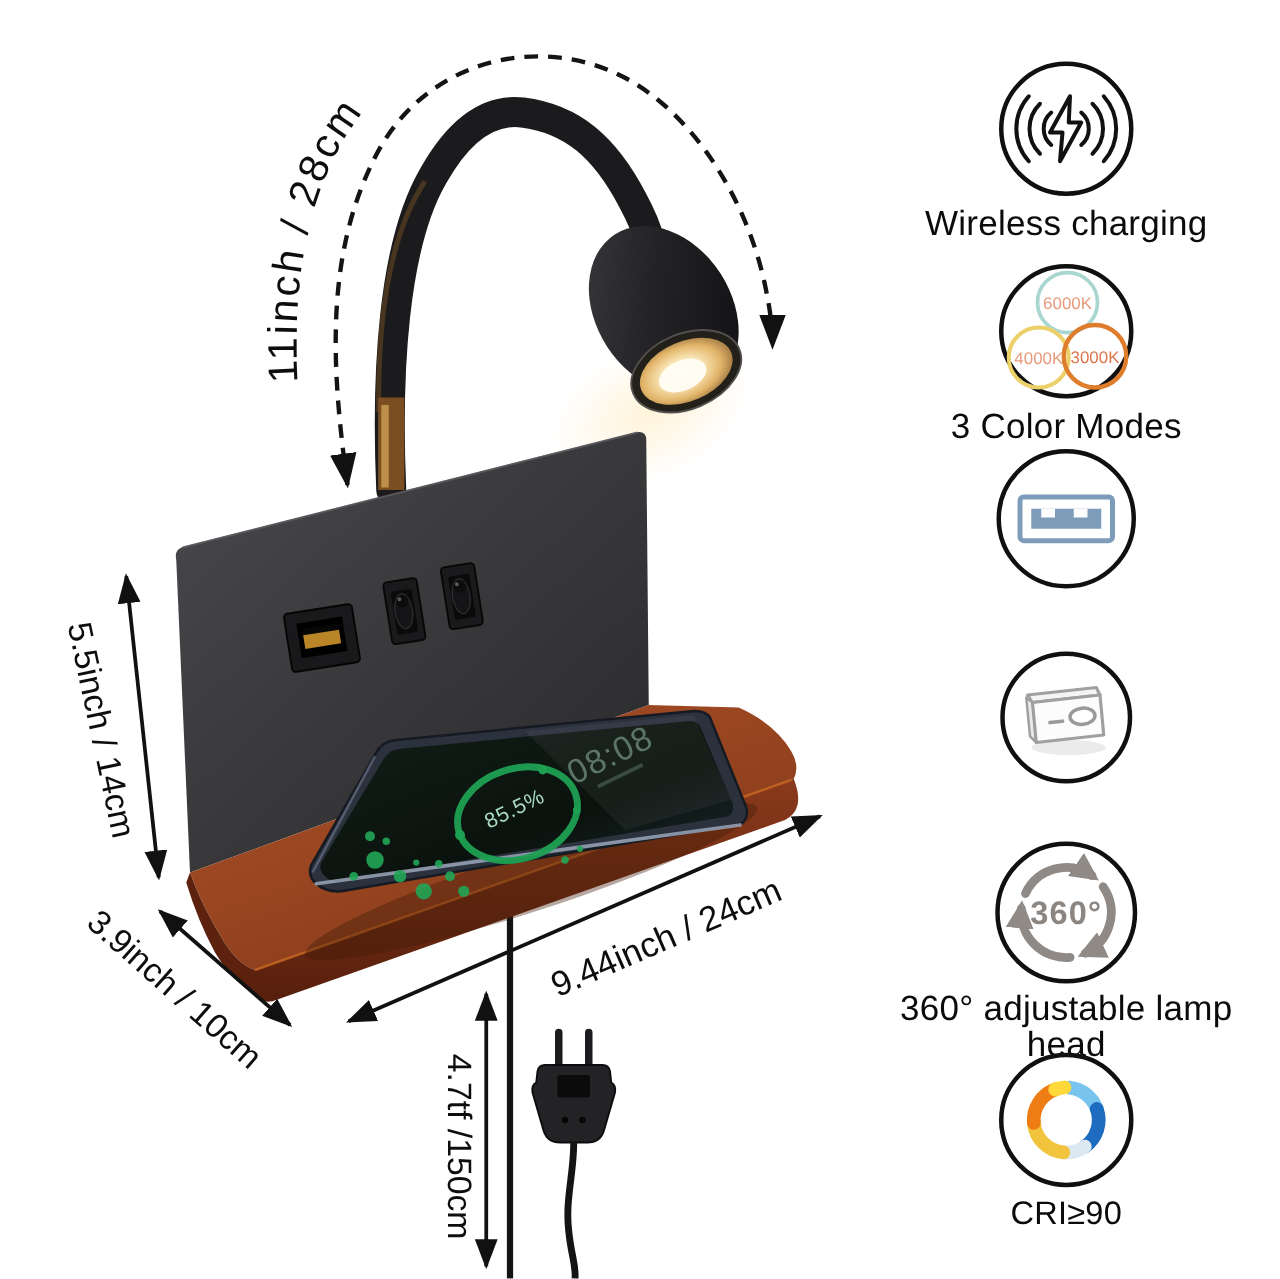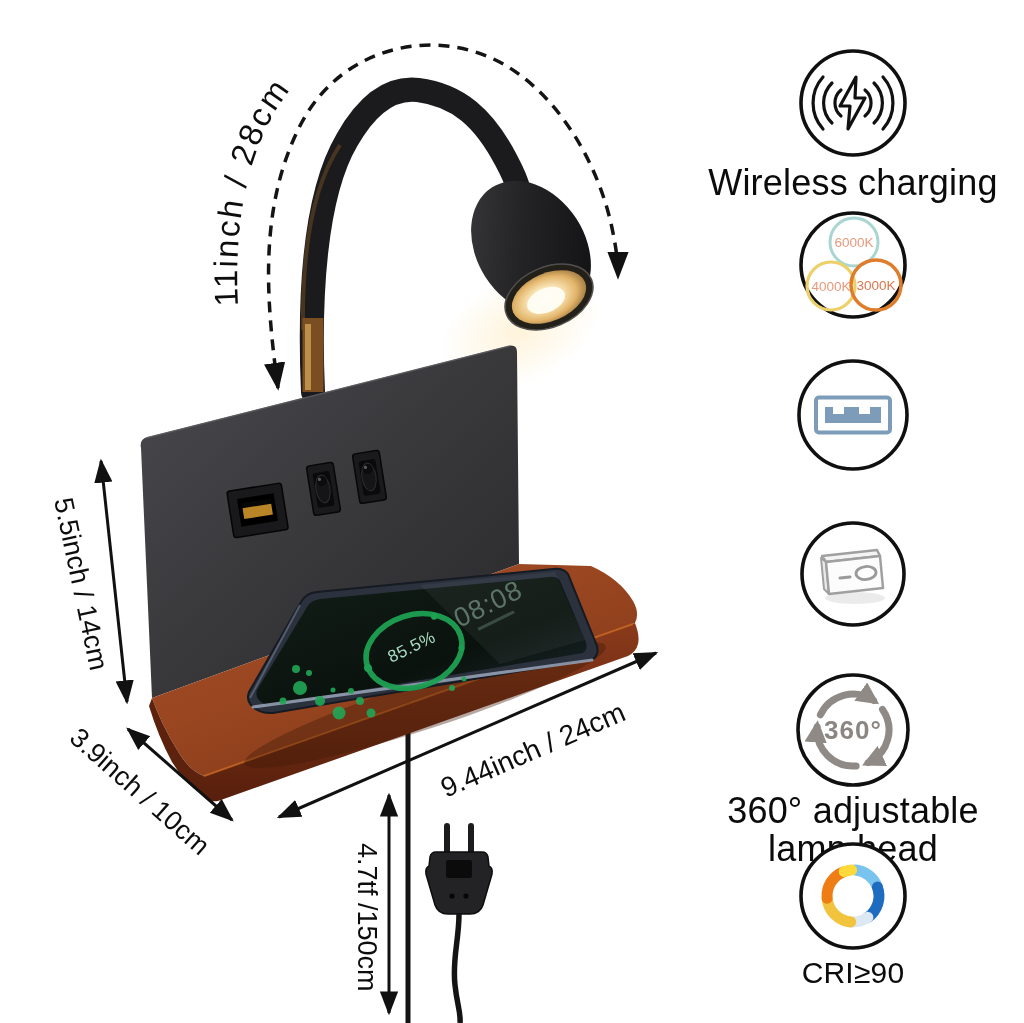--- a/index.html
+++ b/index.html
@@ -9,22 +9,22 @@
   .dim-text{font-size:27px;fill:#0d0d0d;}
   .dim-text-w{font-size:28px;fill:#0d0d0d;}
   .arc-text{font-size:33px;fill:#0d0d0d;letter-spacing:2px;}
   .kelvin{font-size:13.5px;}
   .deg-text{font-size:26px;fill:#8b8682;font-weight:bold;letter-spacing:1px;}
   .phone-time{font-size:27px;fill:#5d7567;letter-spacing:1px;}
   .phone-batt{font-size:17px;fill:#a9dcc0;letter-spacing:.5px;}
   .feat{position:absolute;left:688px;width:330px;text-align:center;}
   .feat svg{display:block;margin:0 auto;}
   .fcircle{fill:#ffffff;stroke:#101010;stroke-width:3.6;}
-  .flabel{font-size:36px;color:#0b0b0b;margin-top:4px;line-height:1.05;letter-spacing:.2px;}
-  .flabel.big{font-size:30px;text-align:center;}
+  .flabel{font-size:28px;color:#0b0b0b;margin-top:4px;line-height:1.05;letter-spacing:.2px;}
+  .flabel.big{font-size:26px;text-align:center;}
 </style>
 </head>
 <body>
 
 <div class="stage">
 
   <svg class="scene" width="1024" height="1023" viewBox="0 0 1024 1023">
     <defs>
       <marker id="arr" viewBox="0 0 10 10" refX="9" refY="5" markerWidth="8" markerHeight="8" orient="auto-start-reverse">
         <path d="M0,1.2 L10,5 L0,8.8 Z" fill="#111"></path>
@@ -217,20 +217,21 @@
         </g>
         <g>
           <circle cx="-22" cy="21" r="24" fill="none" stroke="#ecd06a" stroke-width="3.2"></circle>
           <text class="kelvin" x="-22" y="26" text-anchor="middle" fill="#e8997b">4000K</text>
         </g>
         <g>
           <circle cx="23" cy="20" r="25" fill="none" stroke="#de7e2c" stroke-width="3.5"></circle>
           <text class="kelvin" x="23" y="25" text-anchor="middle" fill="#db764d">3000K</text>
         </g>
       </svg>
+      <div class="flabel">3 Color Modes</div>
     </div>
 
     <div class="feat" style="top:358px">
       <svg width="114" height="114" viewBox="-57 -57 114 114">
         <circle r="54" class="fcircle"></circle>
         <rect x="-37" y="-17.5" width="74" height="35" rx="3" fill="#fff" stroke="#7d9cba" stroke-width="4"></rect>
         <rect x="-28" y="-8" width="56" height="16" fill="#7d9cba"></rect>
         <rect x="-20" y="-8" width="11" height="7" fill="#fff"></rect>
         <rect x="6" y="-8" width="11" height="7" fill="#fff"></rect>
       </svg>

